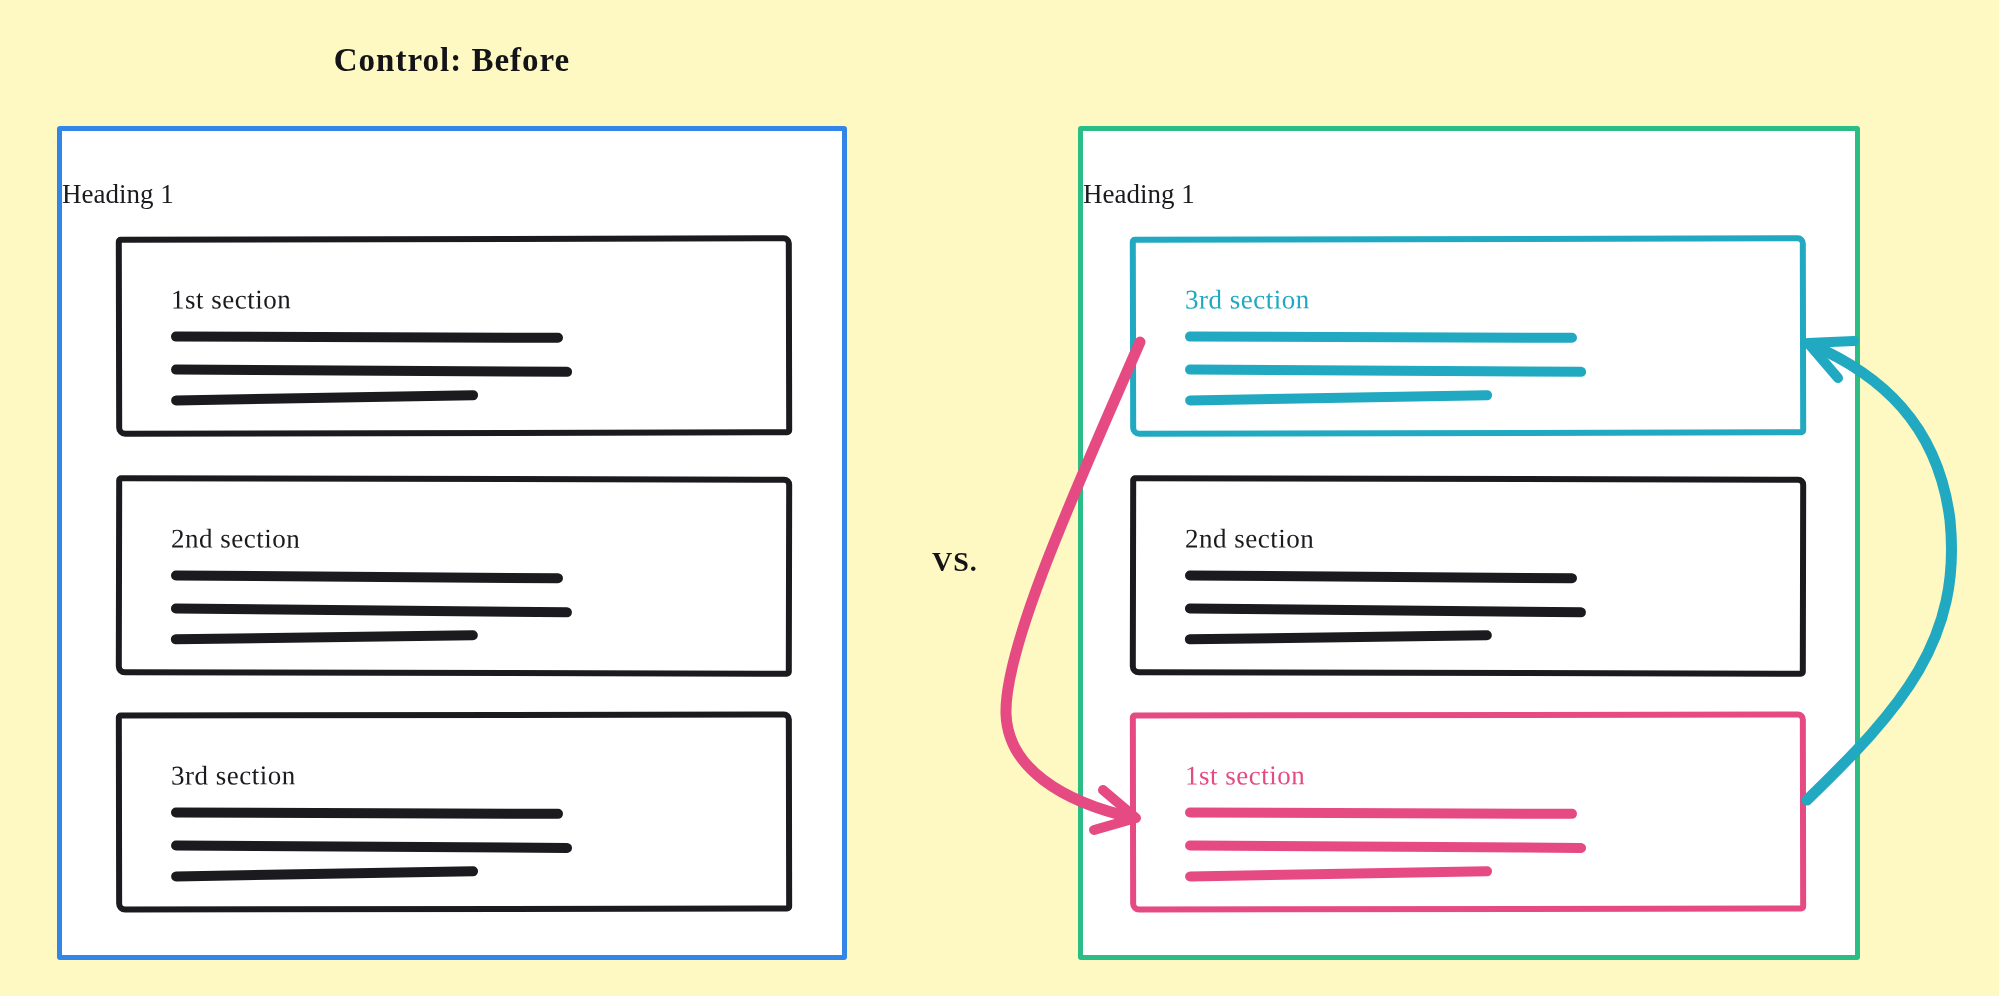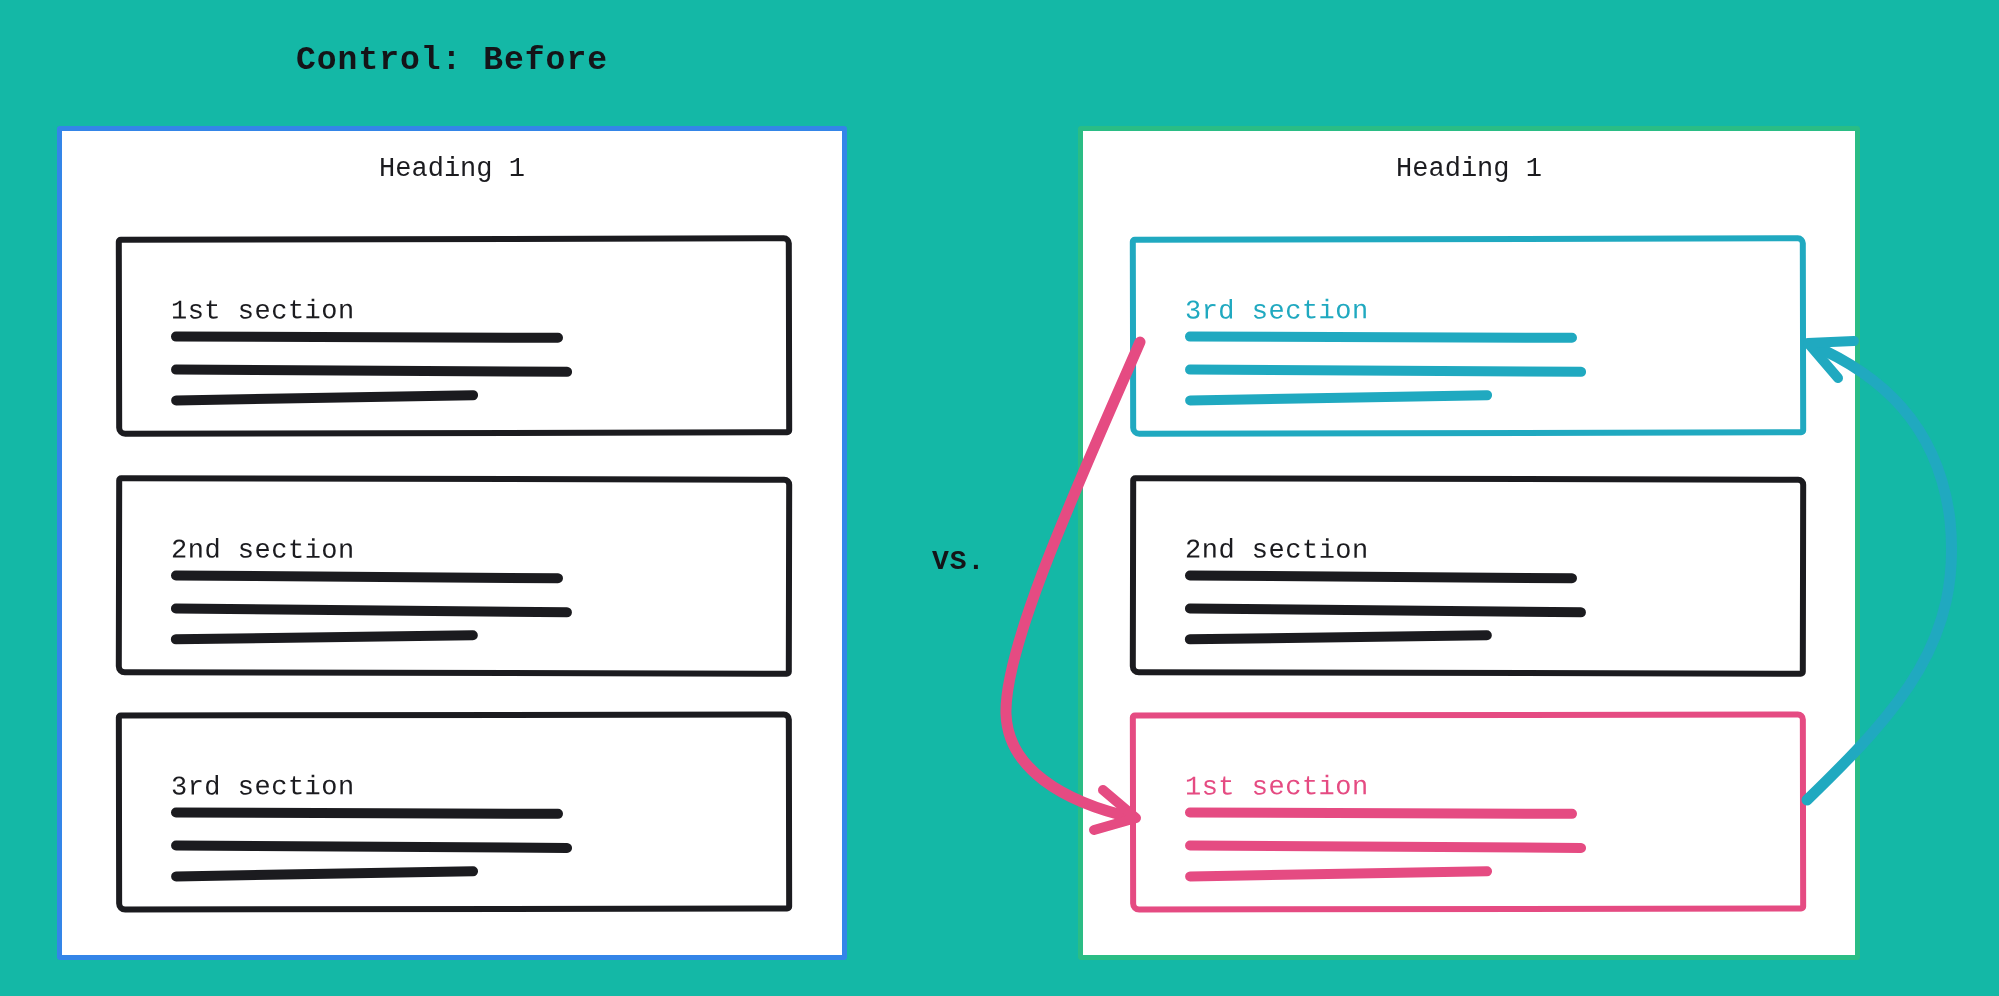--- a/index.html
+++ b/index.html
@@ -1,20 +1,20 @@
 <!DOCTYPE html>
 <html><head>
 <meta charset="utf-8">
 <style>
   html,body{margin:0;padding:0;background:#ffffff;}
   .stage{
     position:relative;
     width:1999px;height:996px;
-    background:#14b8a6;
-    font-family:Liberation Mono, monospace;
+    background:#fef9c3;
+    font-family:Liberation Serif, serif;
     color:#1b1b1f;
     overflow:hidden;
   }
   .diagram-title{
     position:absolute;
     top:42px;
     text-align:center;
     font-size:33px;
     font-weight:700;
     letter-spacing:1px;
@@ -28,23 +28,23 @@
     height:834px;
     border:5px solid;
     border-radius:3px;
     box-sizing:border-box;
     background:#ffffff;
   }
   .panel-left{left:57px;width:790px;}
   .panel-right{left:1078px;width:782px;}
   .panel-heading{
     position:absolute;
-    top:23px;left:0;
+    top:48px;left:0;
     width:100%;
-    text-align:center;
+    text-align:left;
     font-size:27px;
     font-weight:500;
     color:#1b1b1f;
   }
   .section{
     position:absolute;
     width:676px;
     height:200px;
     border:6px solid currentColor;
     border-radius:5px 8px 5px 9px;
@@ -57,21 +57,20 @@
   .s2{top:345px;transform:rotate(0.12deg);}
   .s3{top:581px;transform:rotate(-0.1deg);}
   .sec-label{
     position:absolute;
     left:49px;top:42px;
     font-size:27px;
     font-weight:500;
     letter-spacing:0.5px;
     color:currentColor;
     white-space:nowrap;
-    margin-top:12px;
   }
   .tline{
     position:absolute;
     left:49px;
     height:10px;
     border-radius:6px;
     background:currentColor;
     transform-origin:left center;
   }
   .t1{top:89px;width:392px;transform:rotate(0.3deg);}

